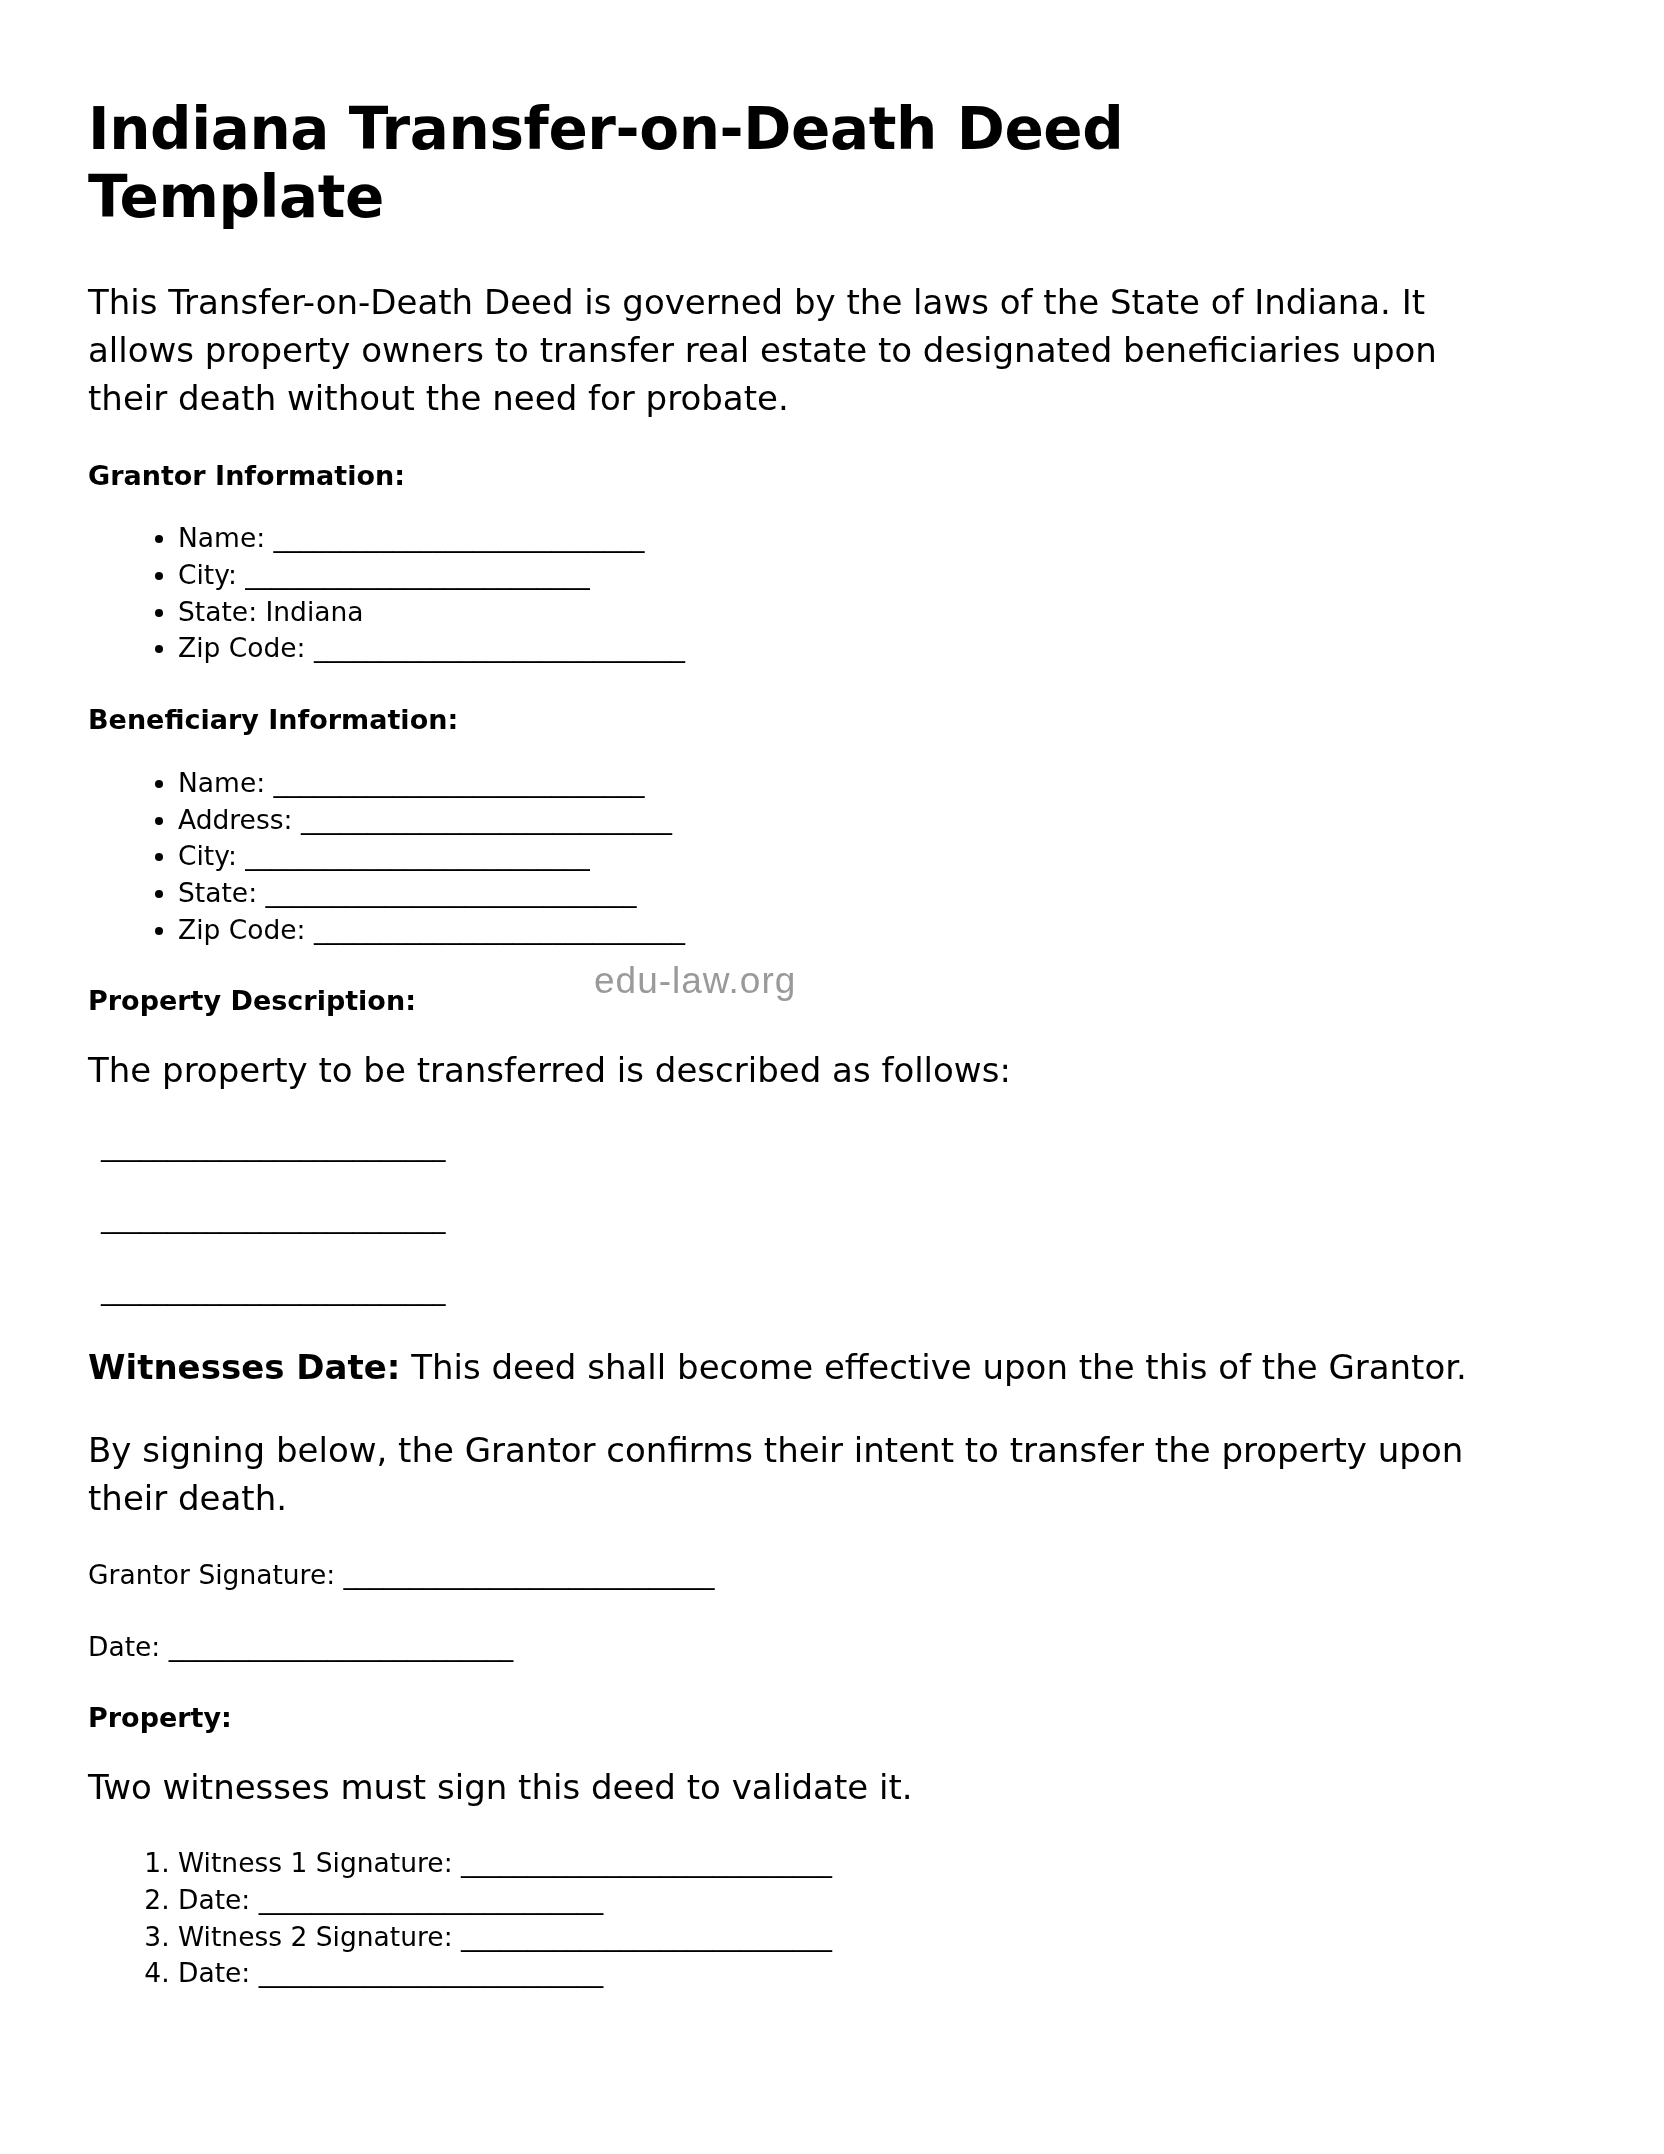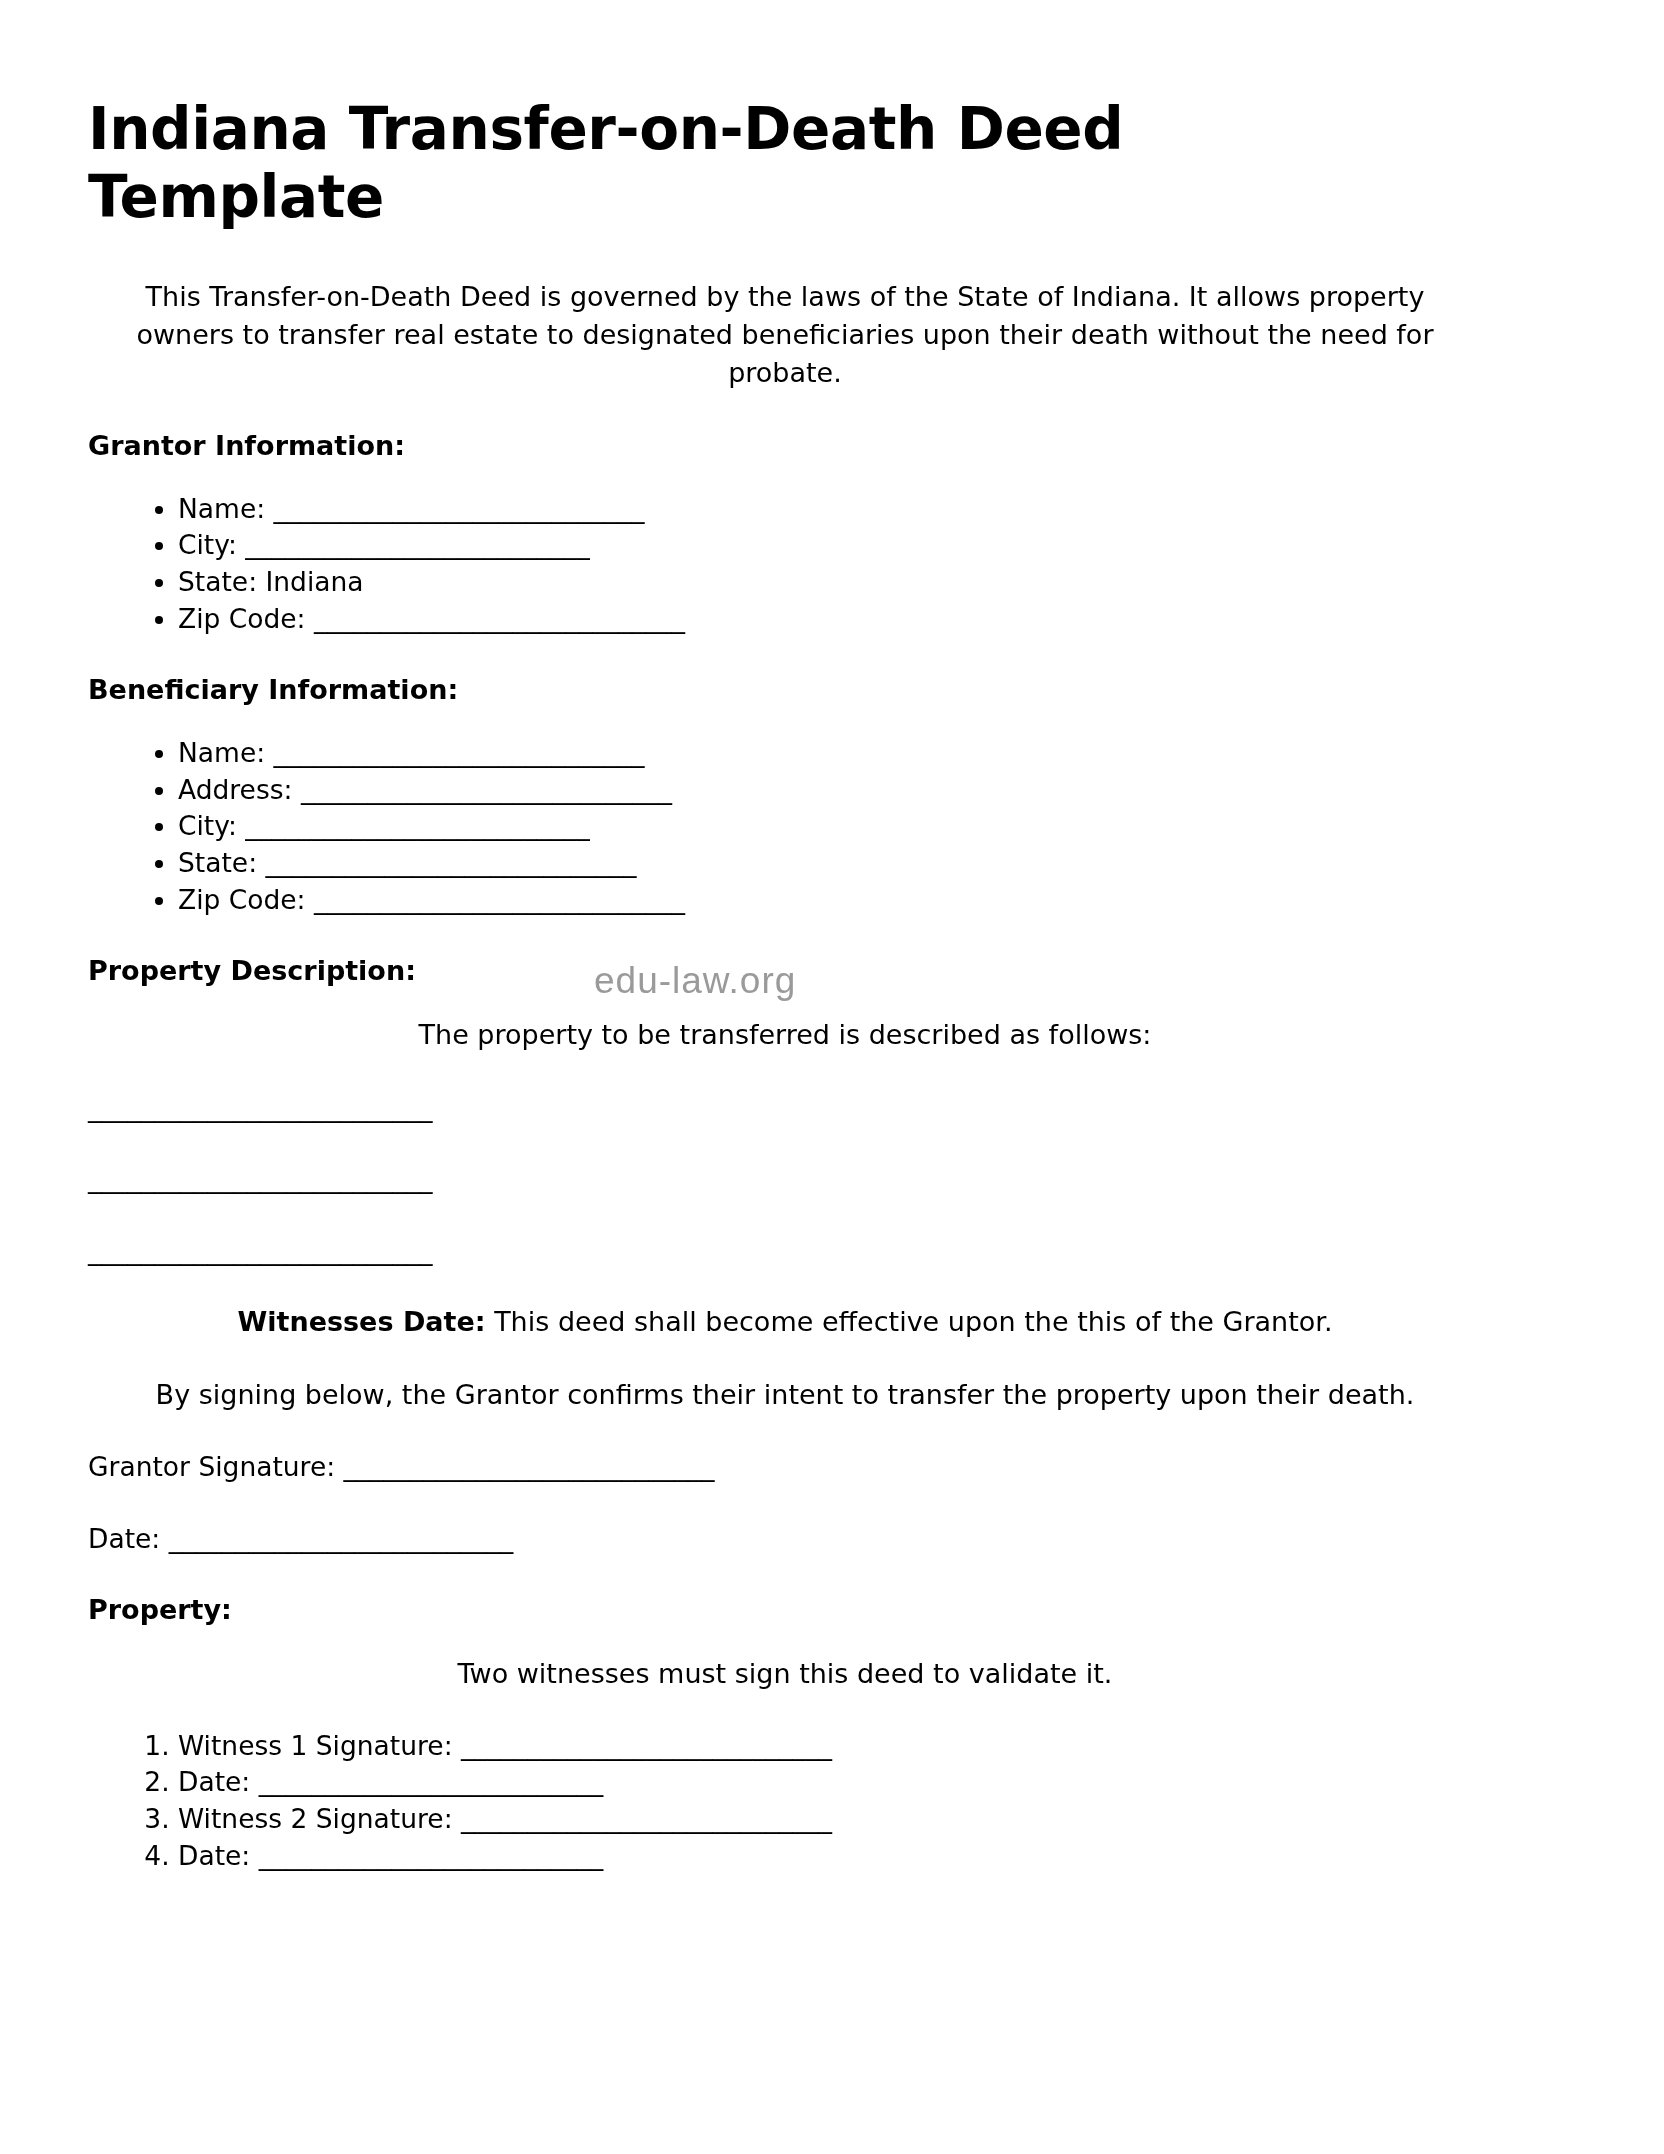--- a/index.html
+++ b/index.html
@@ -47,25 +47,24 @@
     font-size: 58px;
     font-weight: bold;
     line-height: 1.17;
     letter-spacing: -0.4px;
     margin: 0 0 46px 0;
     max-width: 1240px;
   }
 
   
   p.body-text {
-    font-size: 27px;
+    font-size: 34px;
     line-height: 1.42;
-    margin: 0 0 34px 8px;
+    margin: 0 0 34px 0;
     max-width: 1386px;
-    text-align: center;
   }
 
   
   h2.section-heading {
     font-size: 27px;
     font-weight: bold;
     line-height: 1.4;
     margin: 0 0 26px 0;
   }
 
@@ -102,20 +101,21 @@
     margin: 0 0 34px 0;
     white-space: nowrap;
   }
 
   .lead-label {
     font-weight: bold;
   }
 
   .blank {
     letter-spacing: 0;
+    margin-left: 13px;
   }
 </style>
 </head>
 <body>
 
 <div class="page">
 
   <div class="watermark">edu-law.org</div>
 
   <h1 class="doc-title">Indiana Transfer-on-Death Deed Template</h1>

